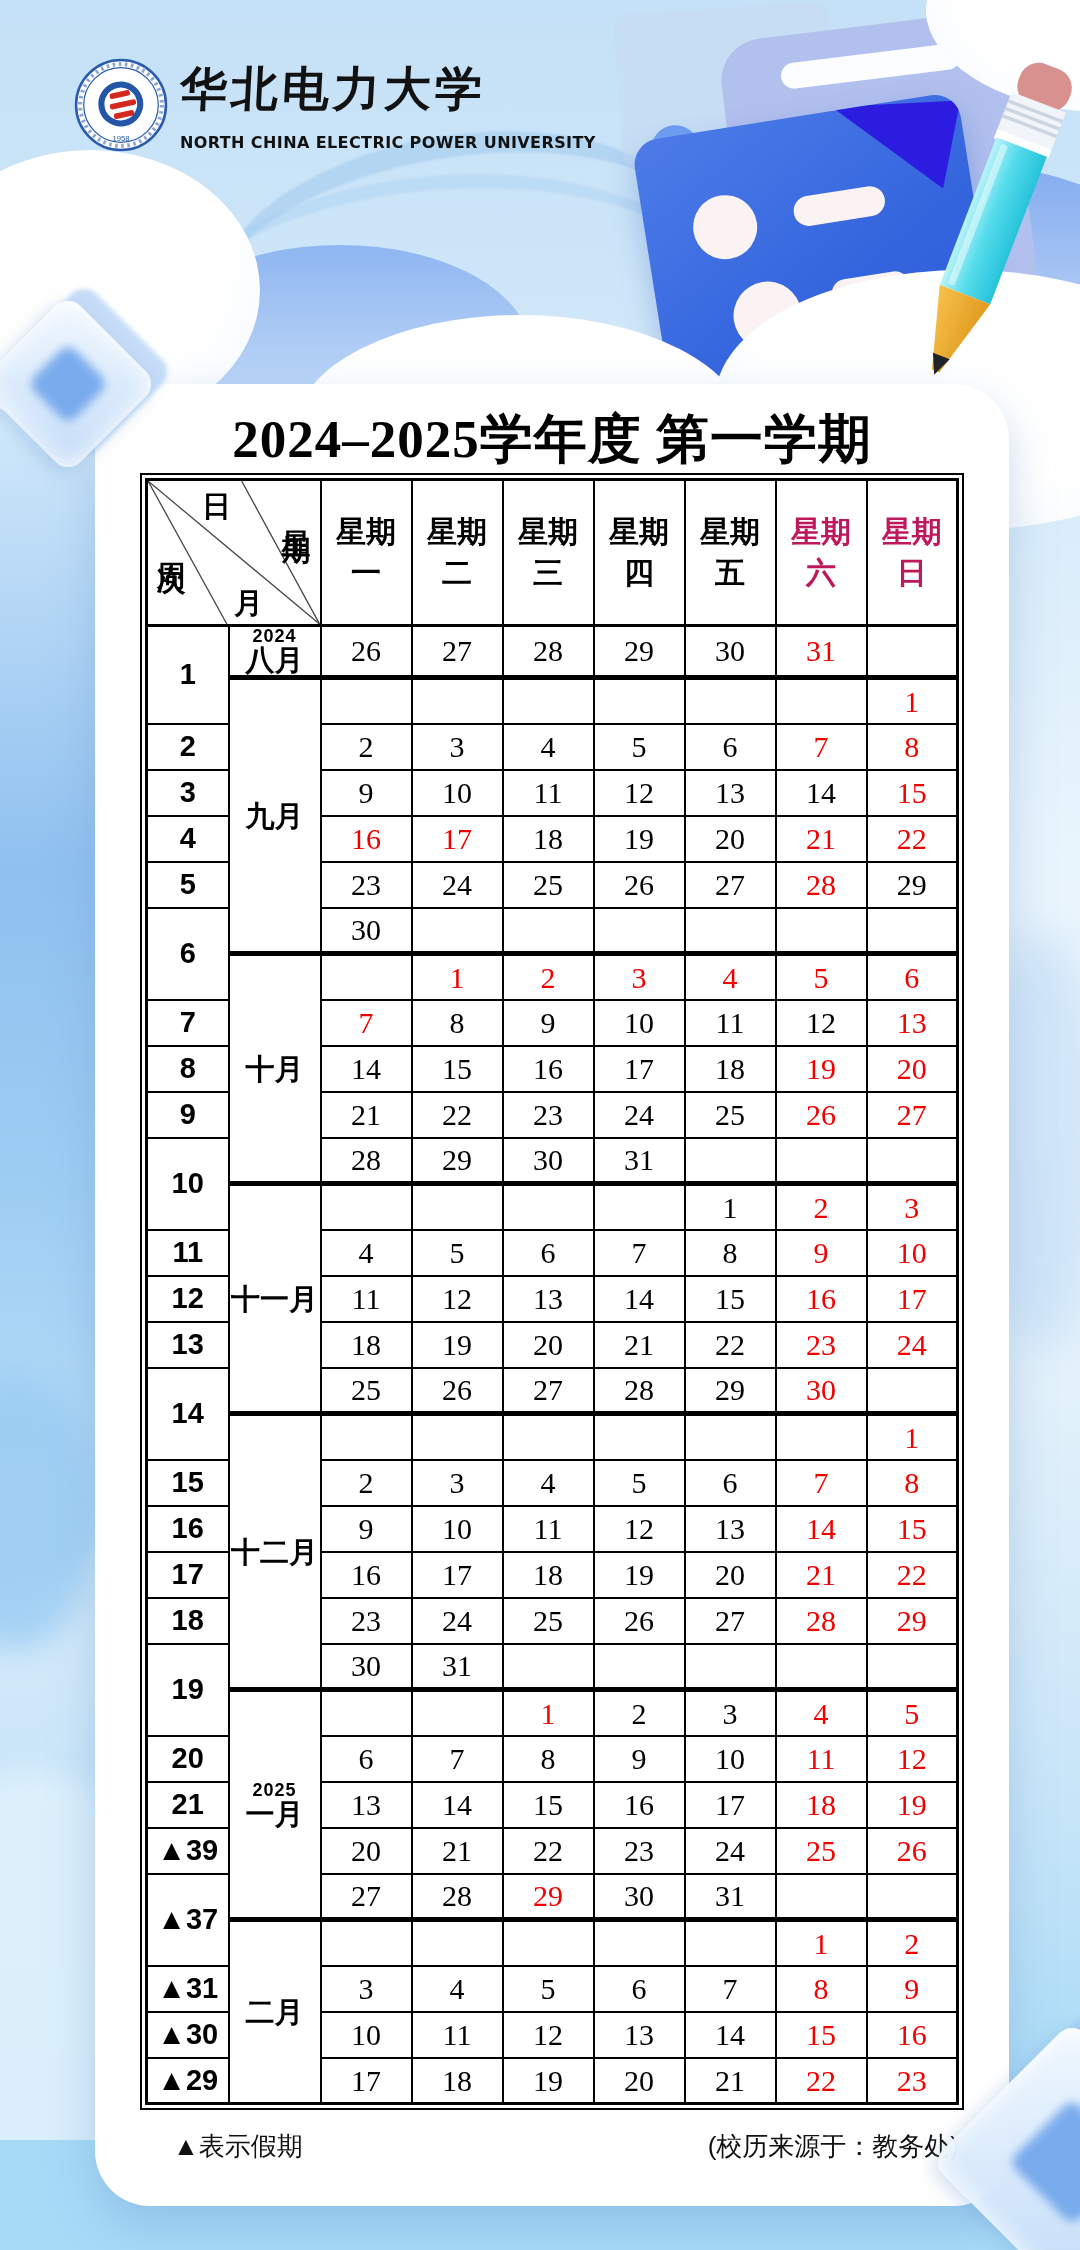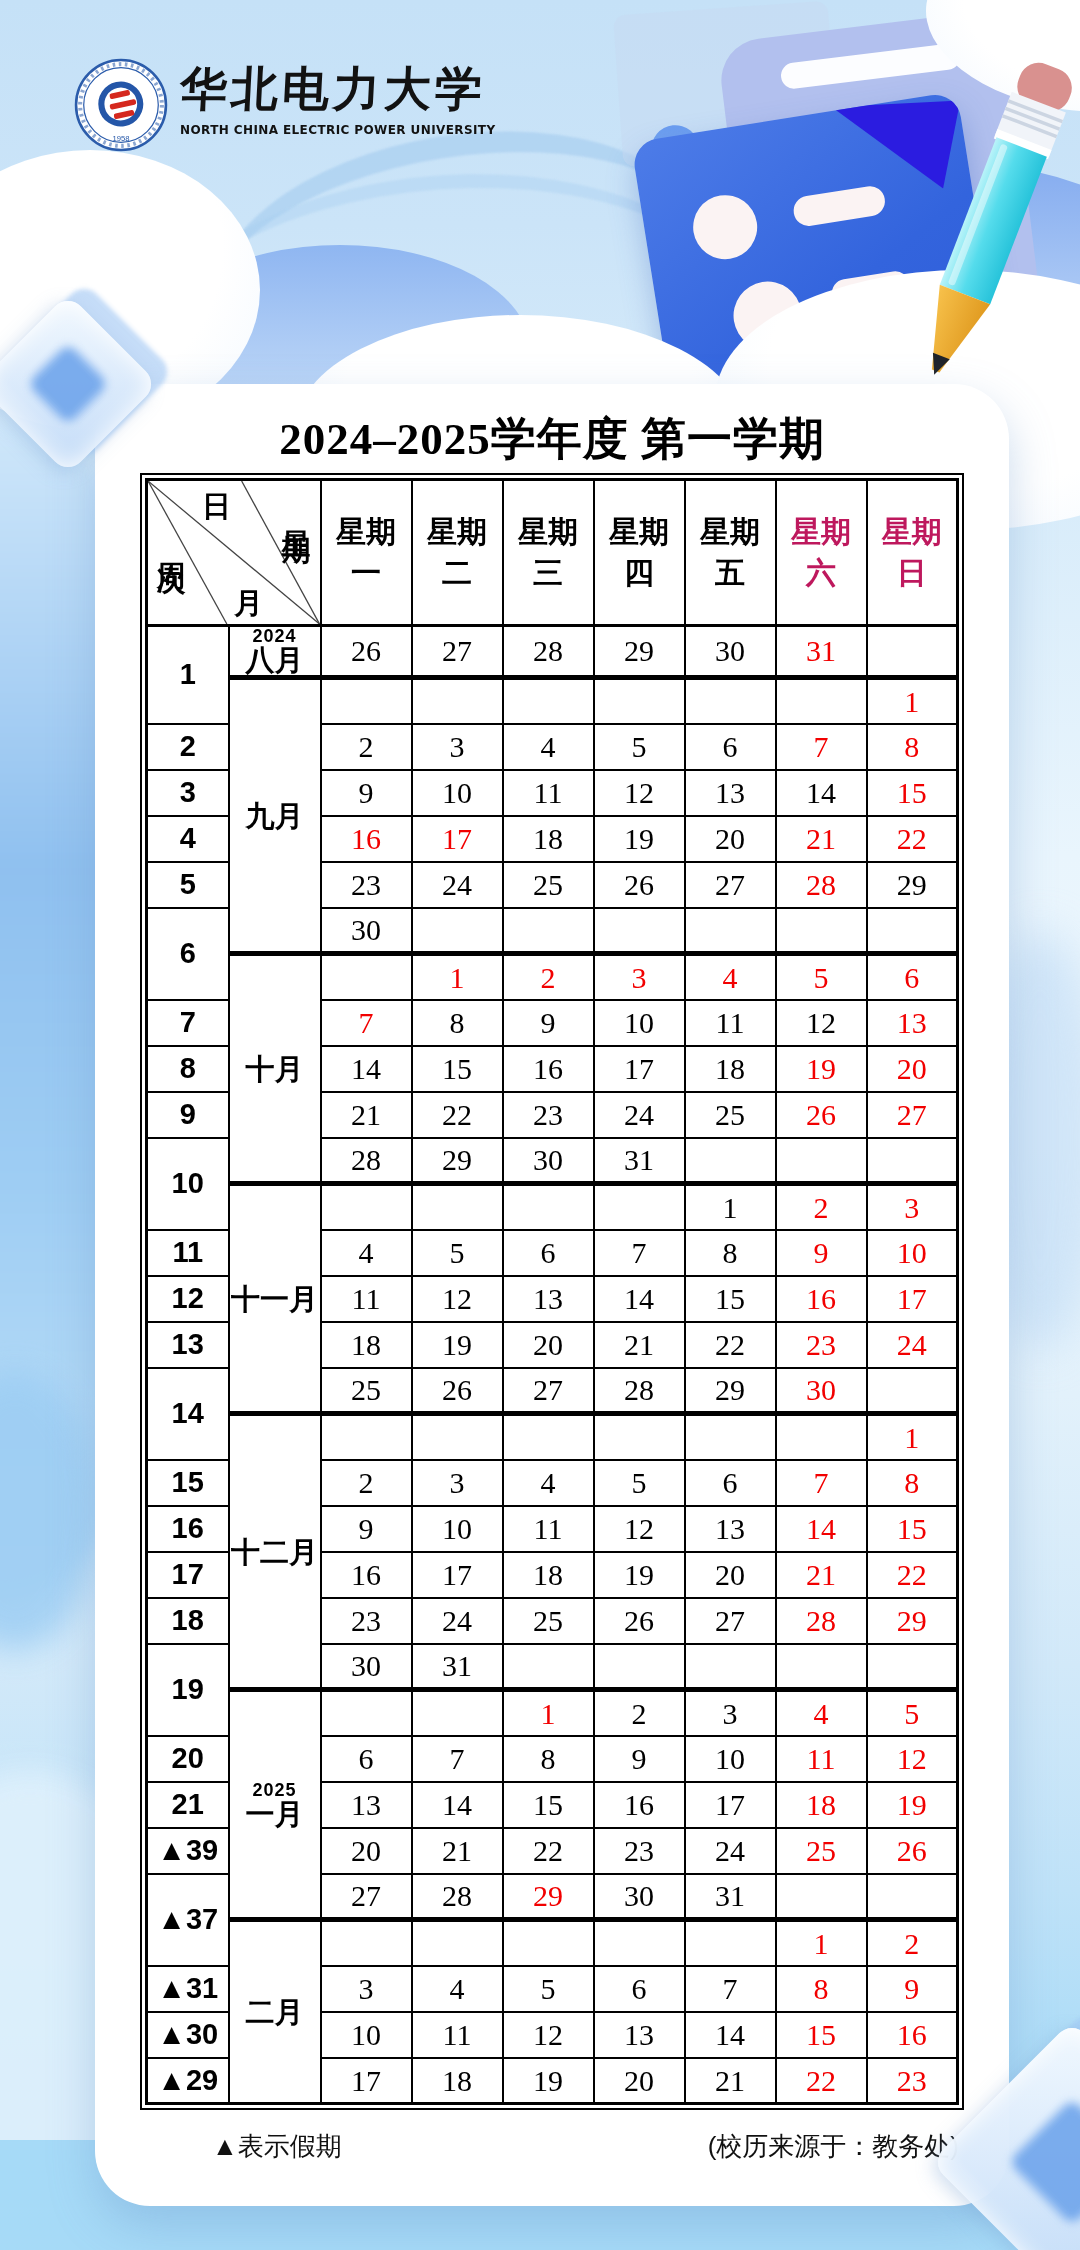--- a/index.html
+++ b/index.html
@@ -66,29 +66,29 @@
     border-radius:18px; box-shadow:0 6px 18px rgba(120,160,210,.35), inset 0 0 22px #fff;
     display:flex; align-items:center; justify-content:center; }
   .cube-core { width:45%; height:45%; background:rgba(108,163,235,.88); border-radius:10px; filter:blur(5px); }
   .cube-left { left:4px; top:320px; width:128px; height:128px; }
   .cube-br { left:972px; top:2062px; width:200px; height:200px; }
 
   
   .logo { position:absolute; left:74px; top:58px; display:flex; align-items:flex-start; gap:12px; z-index:6; }
   .logo-cn { font-family:"DejaVu Serif","Liberation Serif",serif; font-weight:900; font-size:47px;
     letter-spacing:4px; color:#121212; transform:skewX(-3deg); line-height:1.3; white-space:nowrap; }
-  .logo-en { font-family:"DejaVu Sans","Liberation Sans",sans-serif; font-weight:800; font-size:12px;
-    letter-spacing:.4px; color:#121212; margin-top:4px; white-space:nowrap; }
+  .logo-en { font-family:"DejaVu Sans","Liberation Sans",sans-serif; font-weight:800; font-size:16px;
+    letter-spacing:.4px; color:#121212; margin-top:14px; white-space:nowrap; }
 
   
   .card { position:absolute; left:95px; top:384px; width:914px; height:1822px; z-index:6;
     background:#ffffff; border-radius:55px; box-shadow:0 20px 45px rgba(110,155,205,.38);
     padding-top:30px; }
   .title { text-align:center; font-family:"Liberation Serif","DejaVu Serif",serif;
-    font-weight:700; font-size:45px; color:#000; line-height:50px; letter-spacing:1px; }
+    font-weight:700; font-size:53px; color:#000; line-height:50px; letter-spacing:1px; }
   .subtitle { text-align:center; font-family:"Liberation Serif","DejaVu Serif",serif;
     font-size:25px; color:#111; line-height:27px; margin-top:5px; }
 
   
   table.cal { width:814px; margin:14px auto 0; border-collapse:collapse; table-layout:fixed;
     border:3px solid #000; outline:2px solid #000; outline-offset:3px; background:#fff; }
   table.cal col.c-week { width:82px; } table.cal col.c-month { width:92px; }
   table.cal thead tr { height:146px; }
   table.cal th { border:2px solid #000; border-bottom:3px solid #000; font-size:30px; font-weight:700;
     color:#000; padding:0; }
@@ -104,21 +104,21 @@
   table.cal tr.mb td { border-top:5px solid #000; }
   td.week { font-size:29px; font-weight:700; color:#000; }
   td.month { font-size:29px; font-weight:700; color:#000; line-height:1.02; }
   td.month .year { display:block; font-size:18px; font-weight:700; letter-spacing:1px; line-height:1; }
   td.month .mlabel { display:block; line-height:1.05; }
   td.day { font-family:"Liberation Serif","DejaVu Serif",serif; font-size:30px; color:#000; }
   td.day.red { color:#f20000; }
 
   .foot { width:814px; margin:24px auto 0; display:flex; justify-content:space-between;
     font-size:26px; color:#111; }
-  .foot .legend { margin-left:67px; }
+  .foot .legend { margin-left:28px; }
 </style>
 </head>
 <body>
 
 <div class="stage">
 
   <div class="dec rail1"></div>
   <div class="dec rail2"></div>
   <div class="dec monitor"></div>
   <div class="dec band-left"></div>

